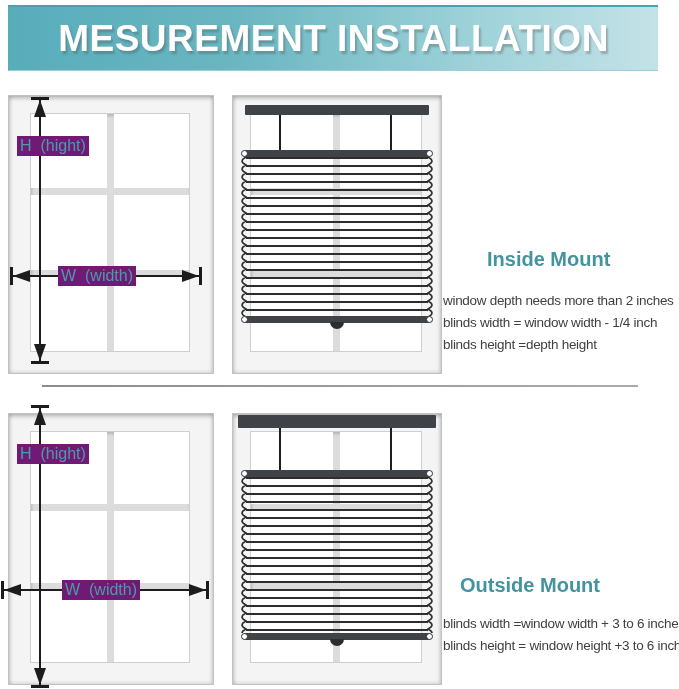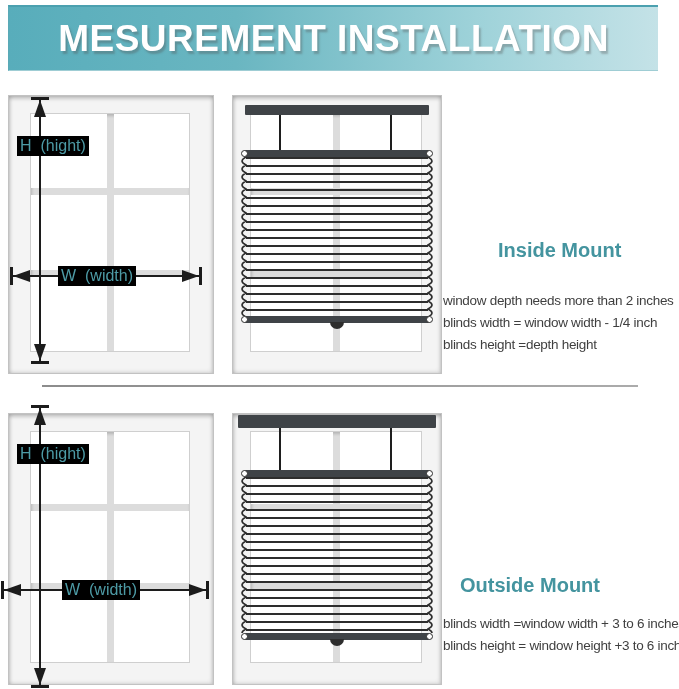--- a/index.html
+++ b/index.html
@@ -27,21 +27,21 @@
   }
   .win-opening{
     position:absolute;background:#dcdcdc;border:1px solid #cfcfcf;
     box-shadow:inset 1px 2px 3px rgba(0,0,0,.18);
     display:grid;grid-template-columns:1fr 1fr;grid-template-rows:1fr 1fr 1fr;gap:7px;
   }
   .pane{background:#ffffff;}
   
   .arrow-svg{position:absolute;overflow:visible;}
   .meas-label{
-    position:absolute;color:#4d9ba6;font-size:16px;background:#000000;
+    position:absolute;color:#4d9ba6;font-size:16px;background:#701a75;
     padding:1px 3px;white-space:pre;line-height:18px;
   }
   
   .valance{position:absolute;background:#3f4347;border-radius:1px;}
   .cord{position:absolute;width:2px;background:#1e1e1e;}
   .rail{position:absolute;background:#3f4347;border-radius:2px;height:7px;}
   .pin{position:absolute;width:7px;height:7px;border-radius:50%;background:#fff;border:1.5px solid #2d2d2d;box-sizing:border-box;}
   .pleats{
     position:absolute;
     background:repeating-linear-gradient(to bottom,#2d2d2d 0px,#2d2d2d 1.6px,transparent 1.6px,transparent 8px);
@@ -115,21 +115,21 @@
       </svg>
     <svg class="scallop" style="left:194px;top:61px;" width="8" height="159">
         <path d="M1 0 Q9 4 1 8 Q9 12 1 16 Q9 20 1 24 Q9 28 1 32 Q9 36 1 40 Q9 44 1 48 Q9 52 1 56 Q9 60 1 64 Q9 68 1 72 Q9 76 1 80 Q9 84 1 88 Q9 92 1 96 Q9 100 1 104 Q9 108 1 112 Q9 116 1 120 Q9 124 1 128 Q9 132 1 136 Q9 140 1 144 Q9 148 1 152 Q9 156 1 160" fill="none" stroke="#2d2d2d" stroke-width="1.6"></path>
       </svg>
     <div class="rail" style="left:11px;top:220px;width:186px;"></div>
     <div class="pin" style="left:8px;top:220px;"></div>
     <div class="pin" style="left:193px;top:220px;"></div>
     <div class="handle" style="left:97px;top:226px;"></div>
   </div>
 
-  <h2 class="mount-heading" style="left:487px;top:239px;margin-left:11px;">Inside Mount</h2>
+  <h2 class="mount-heading" style="left:487px;top:248px;">Inside Mount</h2>
   <div class="mount-lines" style="left:443px;top:290px;">
     <p>window depth needs more than 2 inches</p>
     <p>blinds width = window width - 1/4 inch</p>
     <p>blinds height =depth height</p>
   </div>
 
   <div class="divider"></div>
 
   <div class="win" style="left:8px;top:413px;width:204px;height:270px;">
     <div class="win-opening" style="left:21px;top:17px;width:158px;height:230px;">

